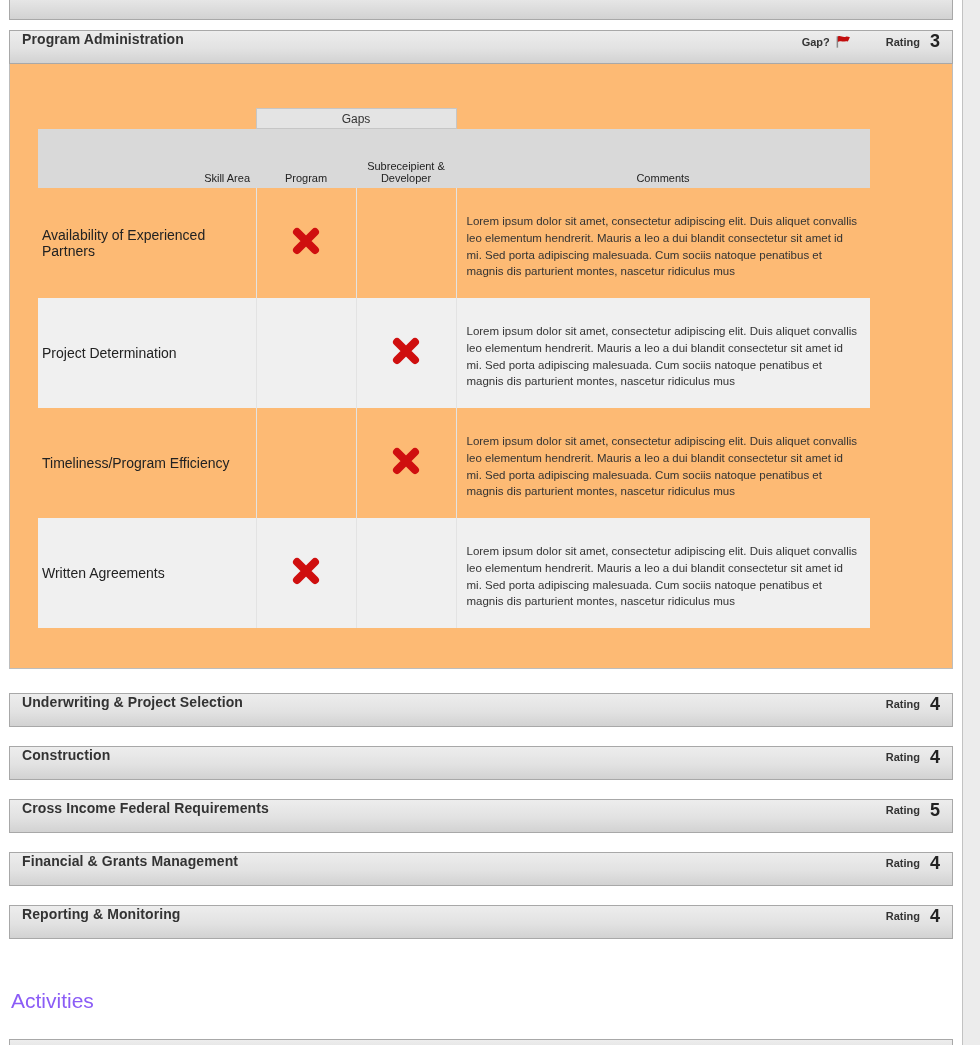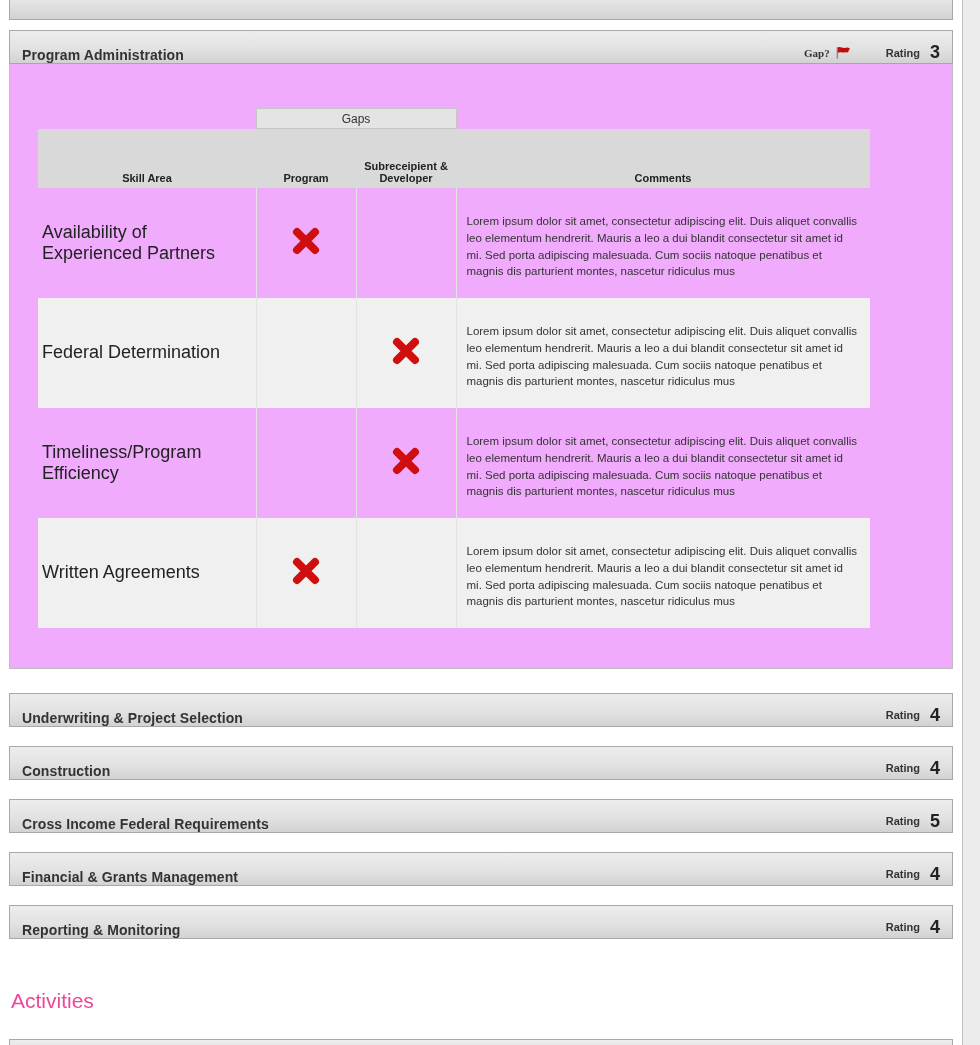--- a/index.html
+++ b/index.html
@@ -17,34 +17,34 @@
     background: #ffffff;
     border-right: 1px solid #c2c2c2;
     padding: 0 9px;
   }
   
   .section-bar {
     height: 34px;
     border: 1px solid #a8a8a8;
     background: linear-gradient(to bottom, #ededed 0%, #e2e2e2 55%, #d2d2d2 100%);
     display: flex;
-    align-items: flex-end;
+    align-items: flex-start;
     justify-content: space-between;
     padding: 0 12px;
     cursor: pointer;
     gap: 9px;
   }
   .section-bar .title {
     font-size: 14px;
     font-weight: bold;
     color: #333;
     letter-spacing: .1px;
   }
   .bar-right { display: flex; align-items: center; gap: 8px; }
-  .gap-wrap { display: flex; align-items: center; gap: 5px; margin-right: 26px; font-family: Liberation Serif, serif; }
+  .gap-wrap { display: flex; align-items: center; gap: 5px; margin-right: 26px; }
   .small-label { font-size: 11px; font-weight: bold; color: #333; }
   .rating-num { font-size: 18px; font-weight: bold; color: #222; margin-left: 2px; }
   .partial-bar-top {
     height: 20px;
     border: 1px solid #a8a8a8;
     border-top: none;
     background: linear-gradient(to bottom, #e6e6e6 0%, #d2d2d2 100%);
   }
   .partial-bar-bottom {
     height: 10px;
@@ -52,76 +52,76 @@
     border-bottom: none;
     background: linear-gradient(to bottom, #ededed 0%, #e4e4e4 100%);
     margin-top: 26px;
   }
   .gap10 { height: 10px; }
   .gap19 { height: 19px; }
   
   .panel {
     border: 1px solid #bdbdbd;
     border-top: none;
-    background: #f0abfc;
+    background: #fdba74;
     padding: 44px 28px 40px 28px;
   }
   table.gaps-table { border-collapse: collapse; table-layout: fixed; }
   .col-skill    { width: 218px; }
   .col-grantee  { width: 100px; }
   .col-sub      { width: 100px; }
   .col-comments { width: 414px; }
   td, th { padding: 0; }
   .gaps-span-cell {
     background: #e4e4e4;
     border: 1px solid #c6c6c6;
     text-align: center;
     font-size: 12px;
     color: #333;
     height: 20px;
     font-weight: normal;
   }
   tr.head-row th {
     background: #d9d9d9;
     font-size: 11px;
-    font-weight: bold;
+    font-weight: normal;
     color: #222;
     vertical-align: bottom;
     height: 59px;
     padding: 4px 6px;
   }
-  th.h-skill { text-align: center; padding-left: 4px; }
+  th.h-skill { text-align: right; padding-left: 4px; }
   th.h-grantee, th.h-sub { text-align: center; }
   th.h-comments { text-align: center; }
   tr.body-row td { vertical-align: middle; }
   tr.body-row { height: 110px; }
   tr.body-row.alt td { background: #f0f0f0; }
   td.c-skill {
-    font-size: 18px;
+    font-size: 14px;
     color: #222;
     padding: 8px 14px 8px 4px;
   }
   td.c-mark {
     text-align: center;
     border-left: 1px solid #e3e3e3;
     border-right: 1px solid #e3e3e3;
   }
   td.c-comment {
     font-size: 11.5px;
     color: #333;
     line-height: 1.45;
     padding: 10px 10px 2px 10px;
     vertical-align: top;
   }
   .x-icon { display: inline-block; width: 32px; height: 32px; }
   .flag-icon { display: inline-block; width: 17px; height: 14px; }
   
   .activities-title {
     font-size: 21px;
-    color: #ec4899;
+    color: #8b5cf6;
     margin: 50px 0 0 2px;
   }
 </style>
 </head>
 <body>
 
 <div class="page">
 
   <div class="partial-bar-top"></div>
   <div class="gap10"></div>
@@ -174,21 +174,21 @@
                   </svg>
             </span>
           </td>
           <td class="c-mark">
             
           </td>
           <td class="c-comment">Lorem ipsum dolor sit amet, consectetur adipiscing elit. Duis aliquet convallis leo elementum hendrerit. Mauris a leo a dui blandit consectetur sit amet id mi. Sed porta adipiscing malesuada. Cum sociis natoque penatibus et magnis dis parturient montes, nascetur ridiculus mus</td>
         </tr>
 
         <tr class="body-row alt">
-          <td class="c-skill">Federal Determination</td>
+          <td class="c-skill">Project Determination</td>
           <td class="c-mark">
             
           </td>
           <td class="c-mark">
             <span class="x-icon">
               <svg viewBox="0 0 32 32" width="32" height="32">
                     <path d="M7 7 L25 25 M25 7 L7 25" stroke="#cf0f0f" stroke-width="8" stroke-linecap="round"></path>
                   </svg>
             </span>
           </td>

